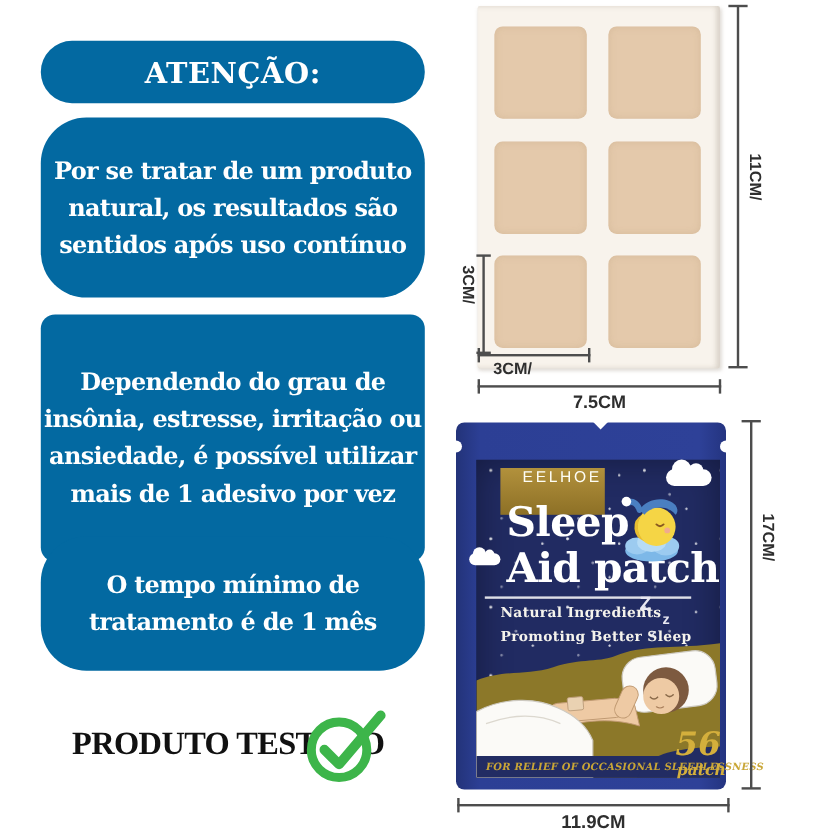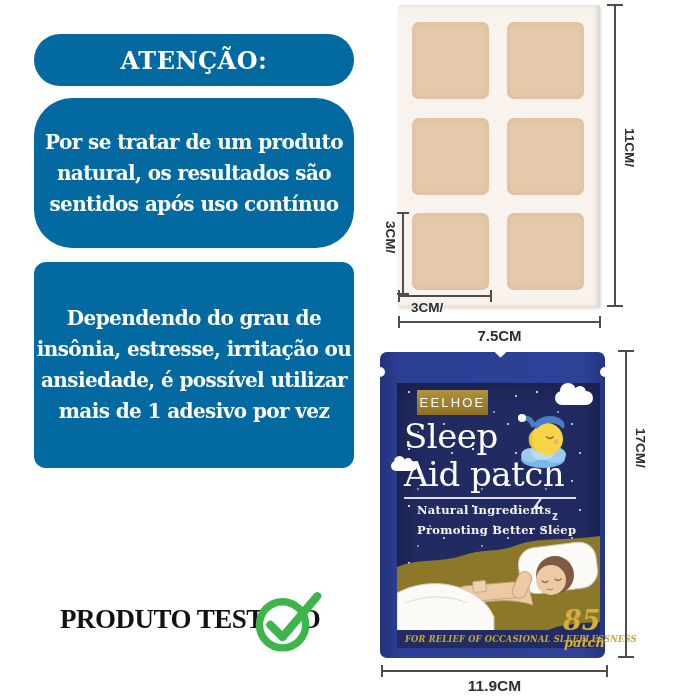--- a/index.html
+++ b/index.html
@@ -50,26 +50,26 @@
   .bag-vnotch { position:absolute; left:116px; top:-5px; width:9px; height:9px; background:#fff; transform:rotate(45deg); }
   .panel { position:absolute; left:17px; top:31px; width:203px; height:265px; background-color:#212b62;
            box-shadow:inset 0 0 28px rgba(0,0,10,.4);
            background-image:
              radial-gradient(circle at 12px 9px,  rgba(255,255,255,.9) .8px, transparent 1.6px),
              radial-gradient(circle at 33px 29px, rgba(255,255,255,.5) .8px, transparent 1.5px),
              radial-gradient(circle at 55px 13px, rgba(255,255,255,.75) .7px, transparent 1.4px),
              radial-gradient(circle at 21px 49px, rgba(255,255,255,.45) .7px, transparent 1.4px),
              radial-gradient(circle at 47px 41px, rgba(255,255,255,.8) .6px, transparent 1.3px);
            background-size:64px 57px; }
-  .brand-box { position:absolute; left:20px; top:7px; width:71px; height:25px;
+  .brand-box { position:absolute; left:20px; top:7px; width:71px; height:39px;
                background:linear-gradient(180deg,#b2913c,#8d7026);
-               display:flex; align-items:center; justify-content:center; }
+               display:flex; justify-content:center;padding-left:16px; }
   .brand-text { font-family:"Liberation Sans", sans-serif; font-weight:400; font-size:13px;
                 color:#fdfdf5; letter-spacing:2.2px; }
-  .bag-title { position:absolute; left:7px; top:34px; color:#fff; font-weight:400;
+  .bag-title { position:absolute; left:25px; top:34px; color:#fff; font-weight:700;
                font-size:34px; line-height:38px; letter-spacing:-0.5px; white-space:nowrap; }
   .title-rule { position:absolute; left:7px; top:114px; width:172px; height:1.5px; background:rgba(255,255,255,.85); }
   .tagline { position:absolute; left:20px; color:#f5f3ec; font-weight:700;
              font-size:11.5px; letter-spacing:.3px; white-space:nowrap; }
   .zz { position:absolute; color:#e8e8f2; font-family:"Liberation Sans", sans-serif; font-weight:700; }
   .cloud { position:absolute; background:#fff; border-radius:20px; }
   .cloud::before, .cloud::after { content:''; position:absolute; background:#fff; border-radius:50%; }
   .cloud-tr { left:158px; top:8px; width:38px; height:14px; }
   .cloud-tr::before { width:16px; height:16px; left:5px; top:-8px; }
   .cloud-tr::after  { width:12px; height:12px; left:19px; top:-5px; }
@@ -97,20 +97,24 @@
     <span class="gbox-text">Por se tratar de um produto
 natural, os resultados são
 sentidos após uso contínuo</span>
   </div>
   <div class="gbox box2">
     <span class="gbox-text">Dependendo do grau de
 insônia, estresse, irritação ou
 ansiedade, é possível utilizar
 mais de 1 adesivo por vez</span>
   </div>
+  <div class="gbox box3">
+    <span class="gbox-text">O tempo mínimo de
+tratamento é de 1 mês</span>
+  </div>
 
   <div class="tested-label">PRODUTO TESTADO</div>
   <div class="check-wrap">
     <svg viewBox="0 0 100 100" width="68" height="68">
       <circle cx="42" cy="57" r="34" fill="#ffffff" stroke="#3db54a" stroke-width="11"></circle>
       <path d="M24 57 L42 75 L93 15" stroke="#3db54a" stroke-width="12" fill="none" stroke-linecap="round" stroke-linejoin="round"></path>
     </svg>
   </div>
 
   <div class="sheet">
@@ -207,21 +211,21 @@
           <path d="M0 60 C22 48 50 48 68 57 C82 63 92 72 97 84 L97 115 L0 115 Z" fill="#fbfaf7" stroke="#cdc9c0" stroke-width="1"></path>
           <path d="M8 70 C30 62 52 62 70 70" stroke="#dcd8cf" stroke-width="1" fill="none"></path>
 
           <rect x="0" y="97" width="203" height="18" fill="#222c63"></rect>
 
           <path d="M134 115 C142 97 156 91 203 89 L203 115 Z" fill="#222c63"></path>
         </svg>
       </div>
 
       <div class="claim">FOR RELIEF OF OCCASIONAL SLEEPLESSNESS</div>
-      <div class="count-num">85</div>
+      <div class="count-num">56</div>
       <div class="count-unit">patch</div>
     </div>
   </div>
 
   <div class="dimv" style="left:625px; top:351px; height:306px;"></div>
   <div class="dim-label rot90" style="left:648px; top:428px;">17CM/</div>
 
   <div class="dimh" style="left:381px; top:670px; width:227px;"></div>
   <div class="dim-label dim-center" style="left:381px; top:677px; width:227px; font-size:15.5px;">11.9CM</div>
 

